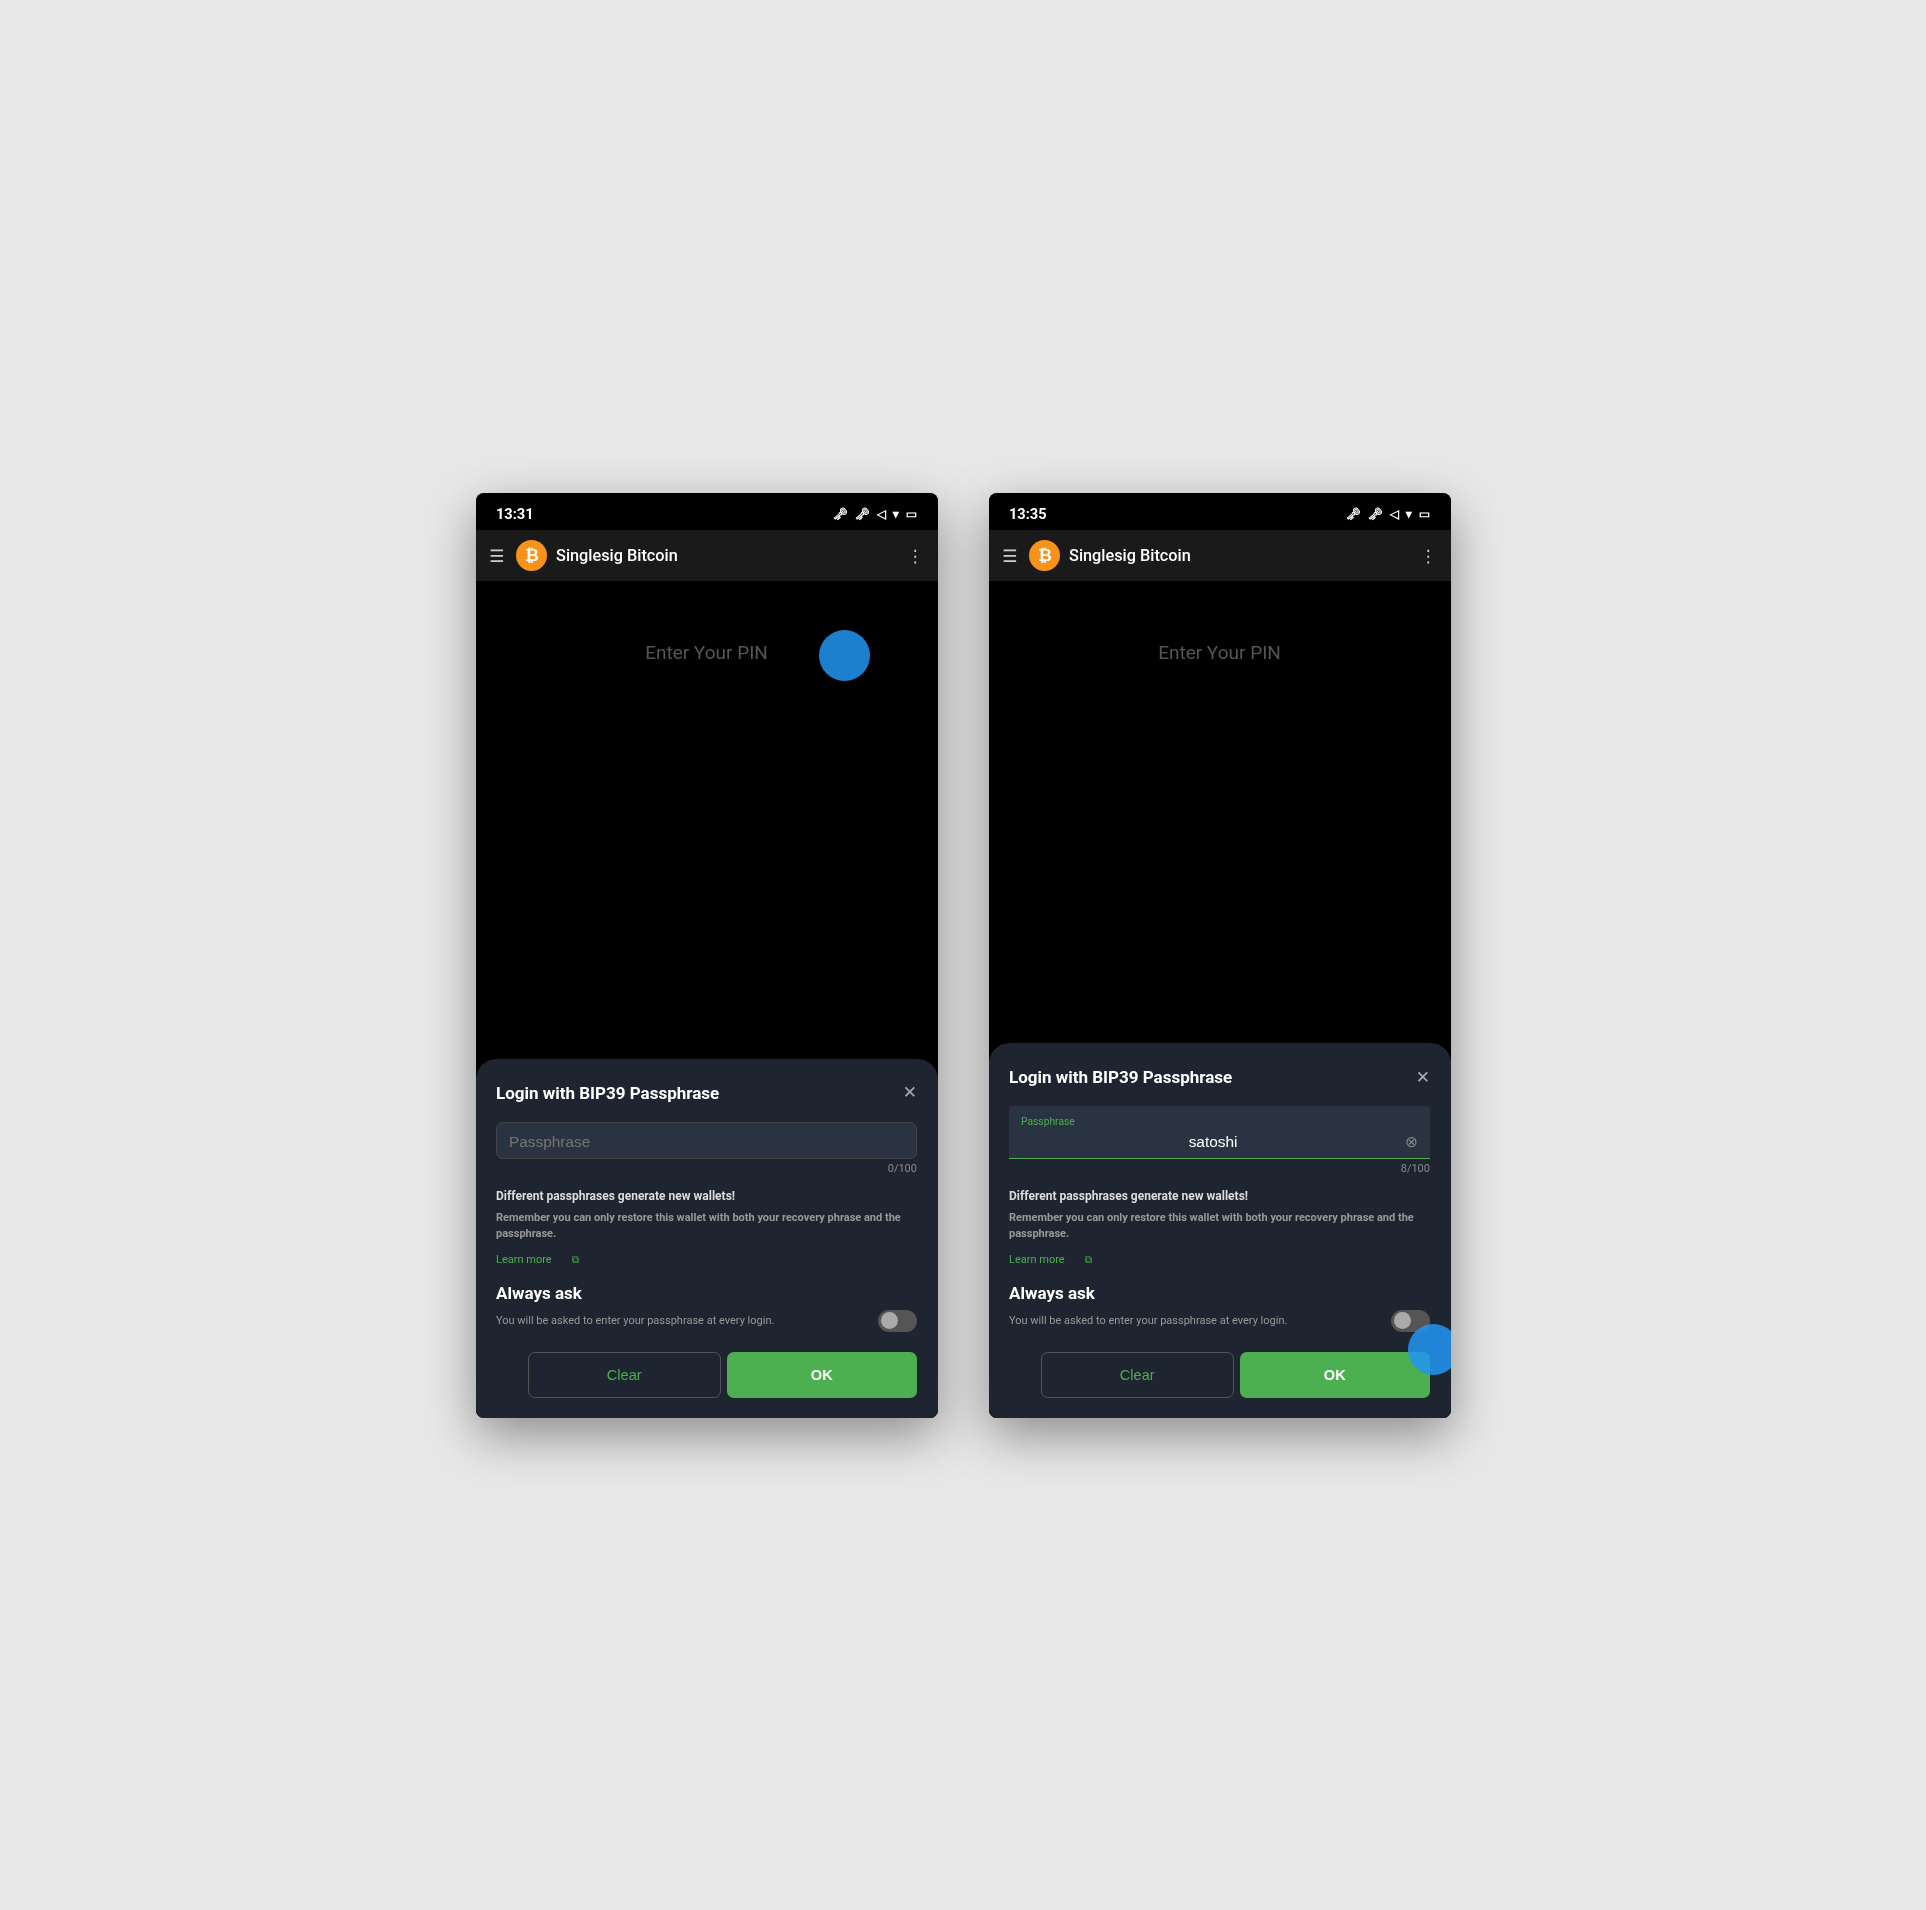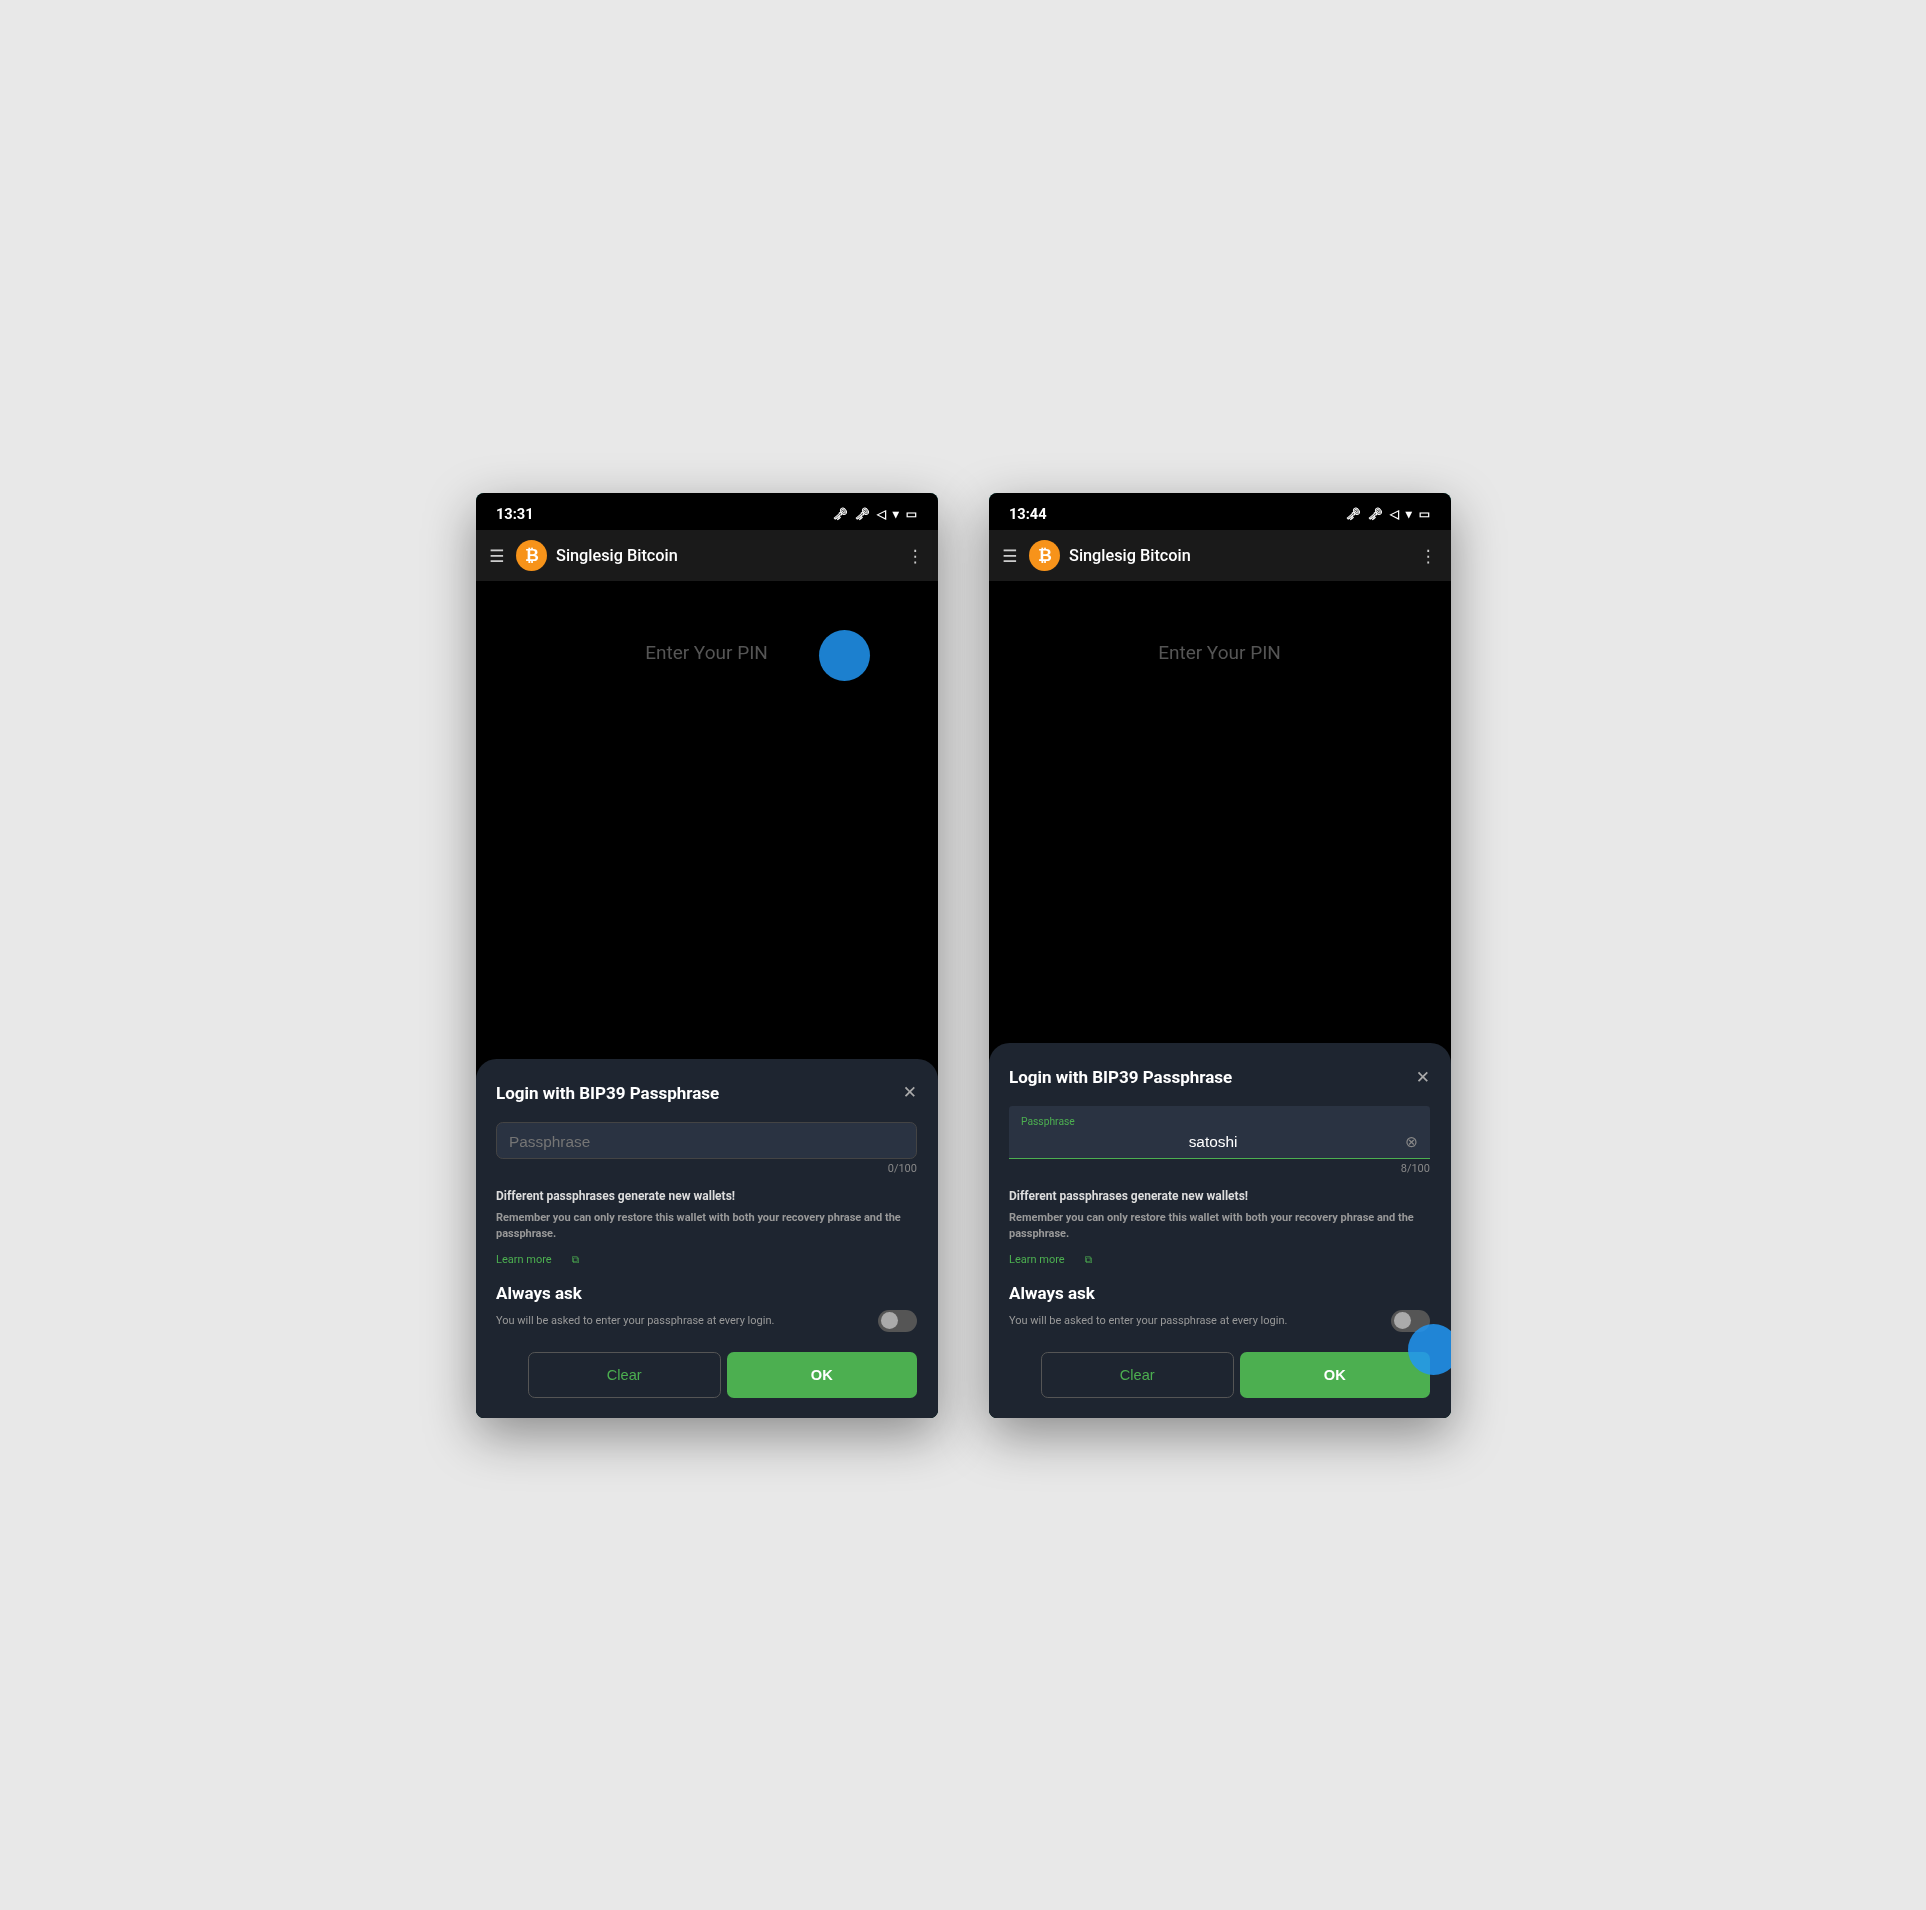--- a/index.html
+++ b/index.html
@@ -436,21 +436,21 @@
       </div>
 
     </div>
 
     <div class="home-indicator"></div>
   </div>
 
   <div class="phone-screen">
 
     <div class="status-bar">
-      <span class="status-left">13:44</span>
+      <span class="status-left">13:35</span>
       <div class="status-right">
         <span class="key-icon">🗝</span>
         <span class="key-icon">🗝</span>
         <span class="status-icon">◁</span>
         <span class="status-icon">▾</span>
         <span class="status-icon">▭</span>
       </div>
     </div>
 
     <div class="app-bar">

